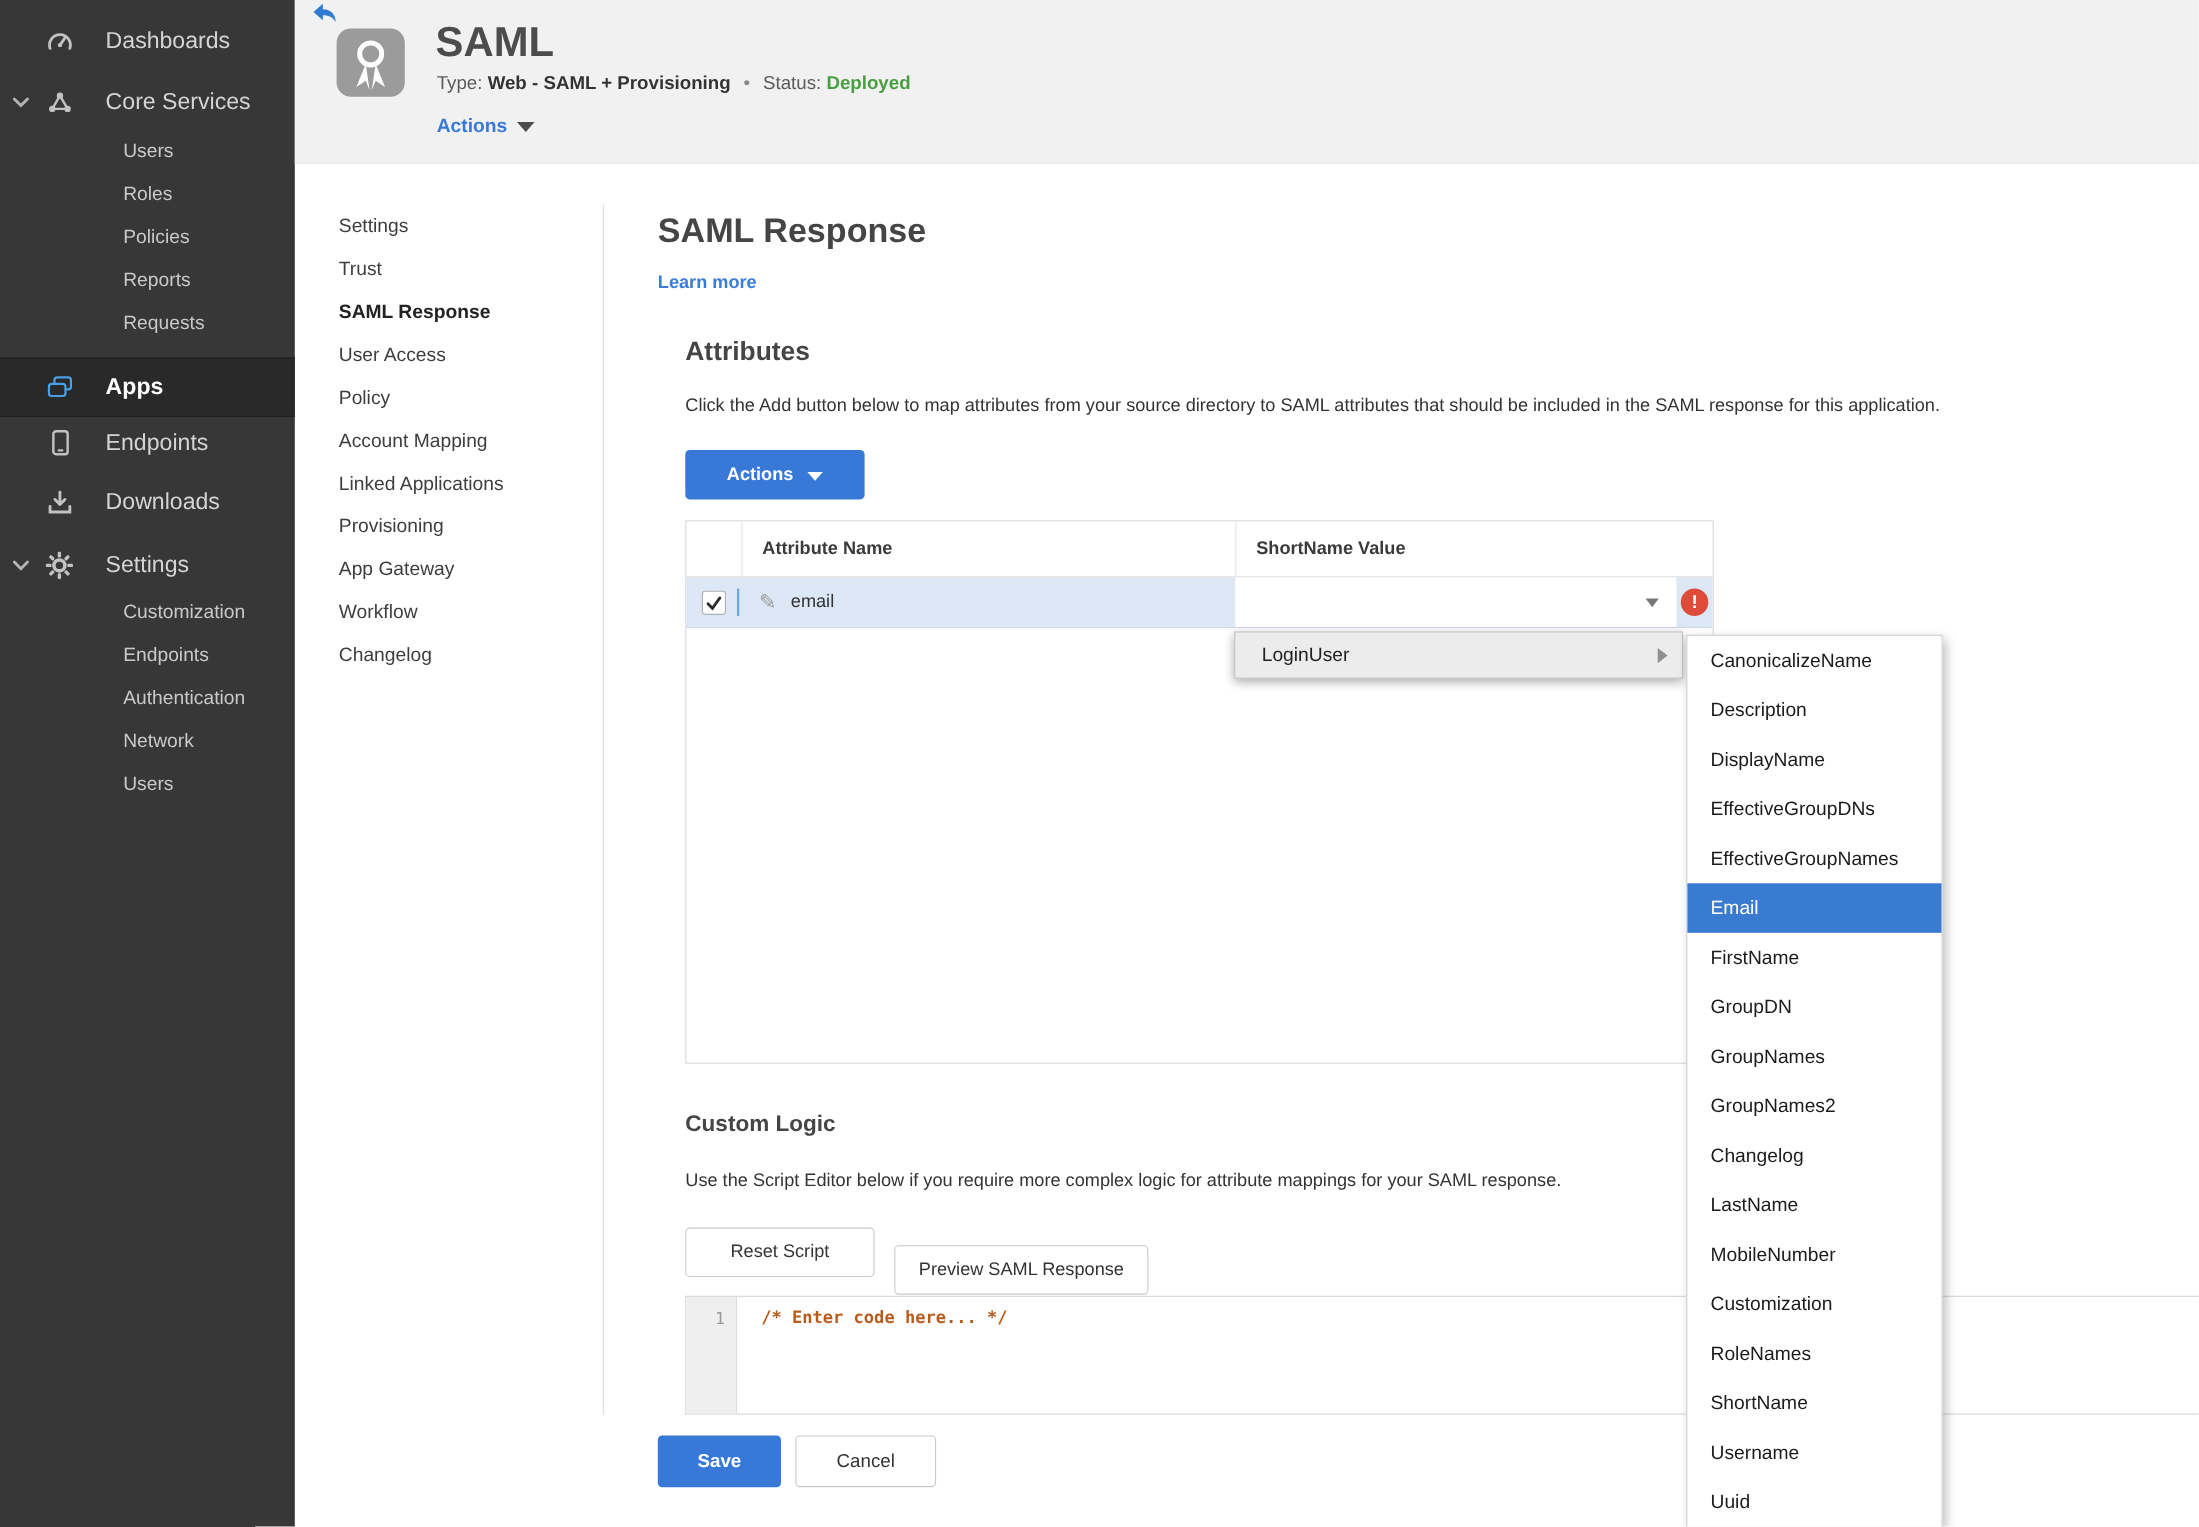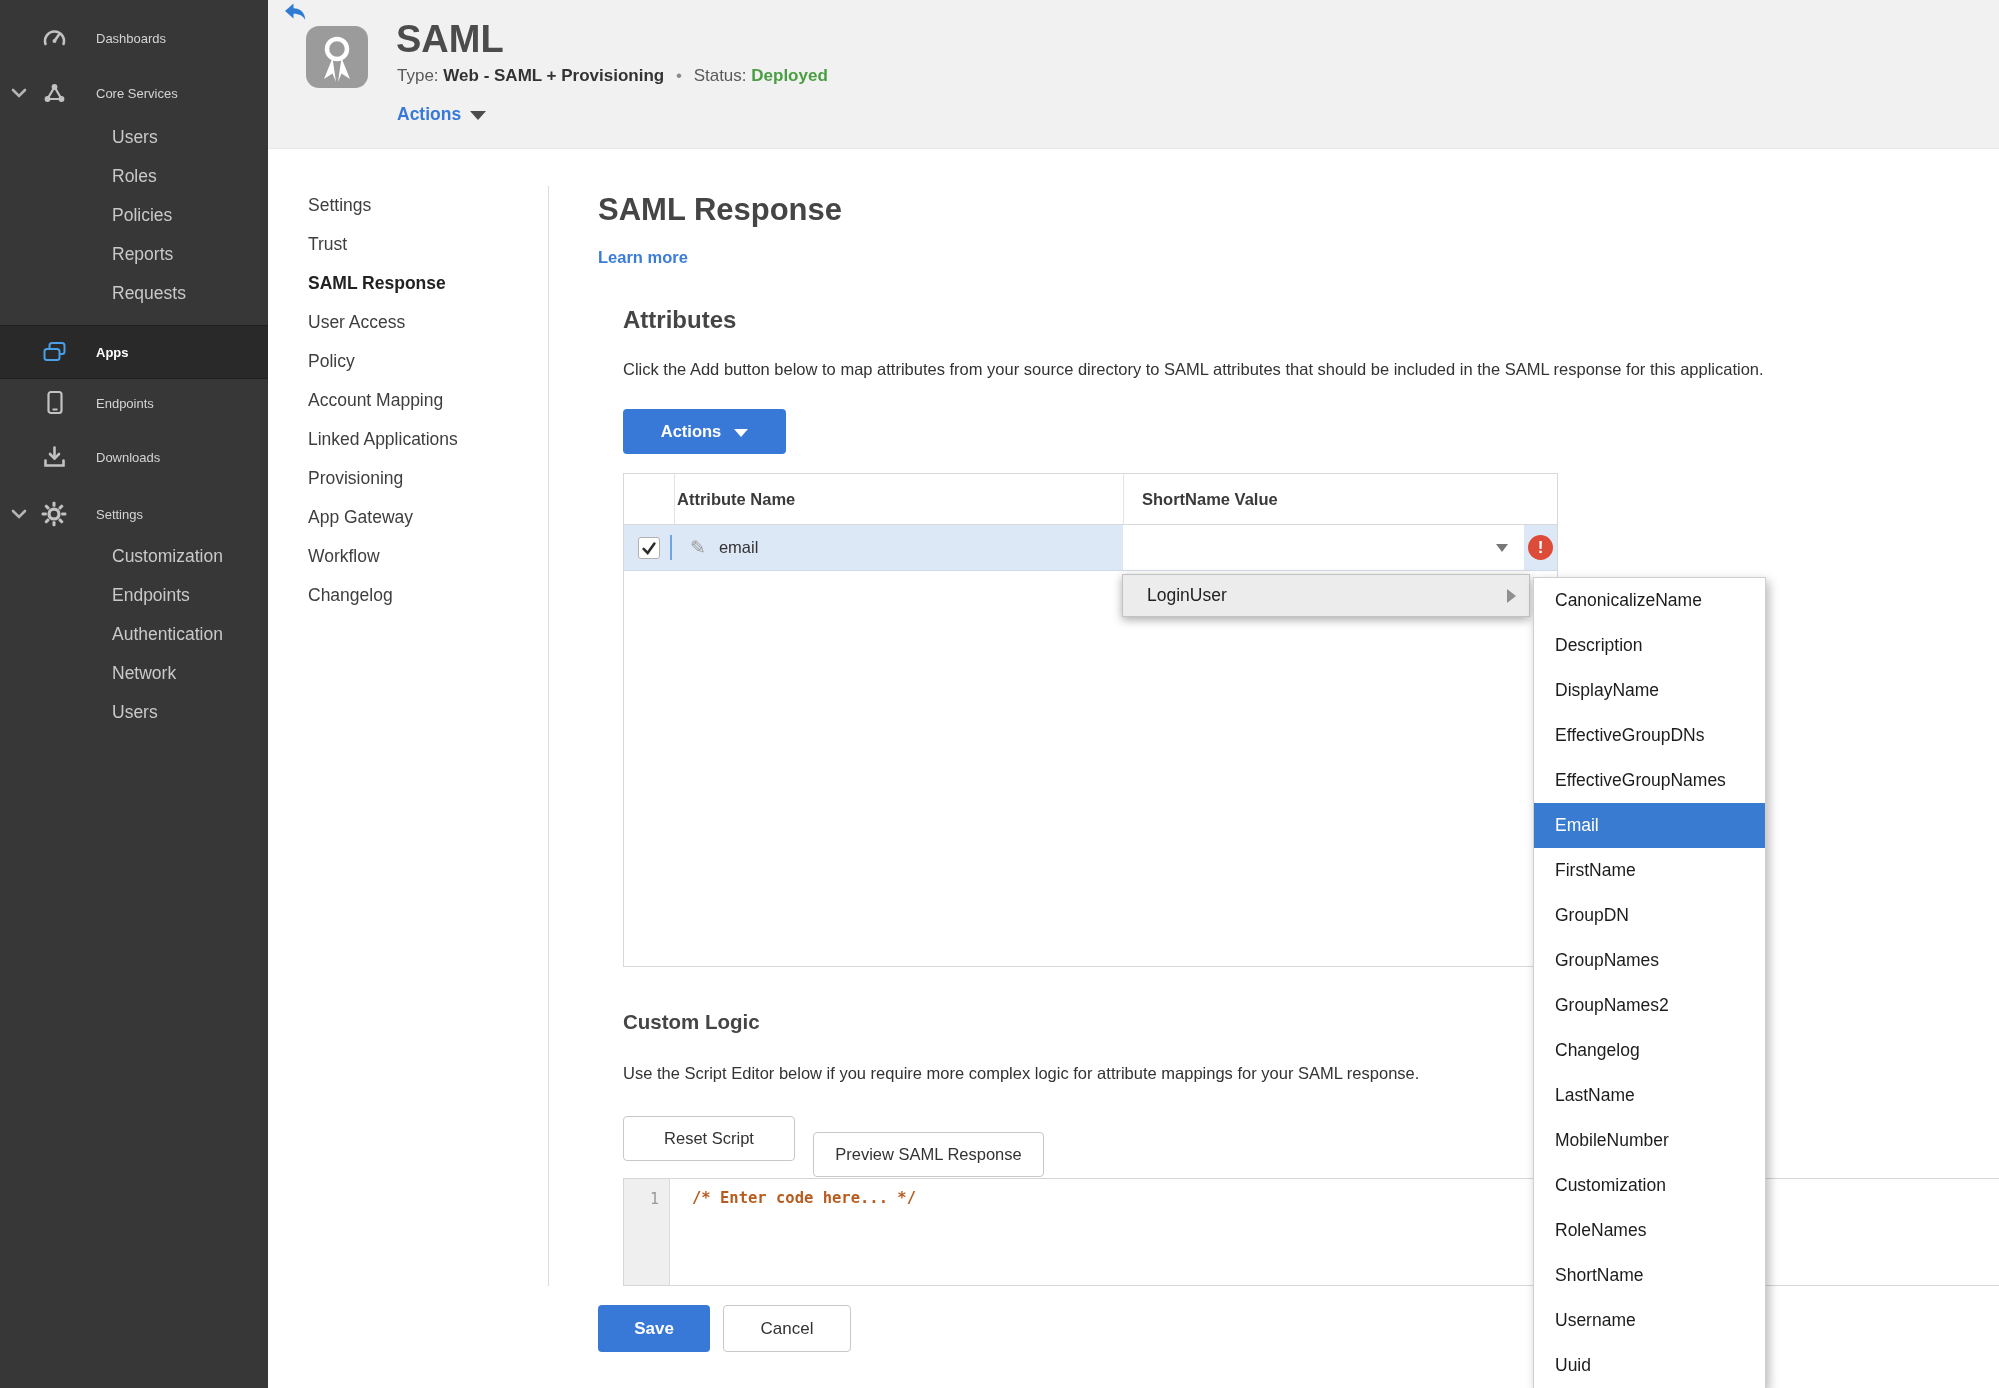--- a/index.html
+++ b/index.html
@@ -2,21 +2,21 @@
 <html><head>
 <meta charset="utf-8">
 <style>
   html,body{margin:0;padding:0;background:#fff;}
   #screen{position:relative;width:1999px;height:1388px;overflow:hidden;background:#fff;
           font-family:"Liberation Sans",sans-serif;}
 
   
   #sidebar{position:absolute;left:0;top:0;width:268px;height:1388px;background:#373737;}
   .srow{position:absolute;left:0;width:268px;height:44px;display:flex;align-items:center;
-        color:#d4d4d4;font-size:13px;cursor:pointer;}
+        color:#d4d4d4;font-size:21px;cursor:pointer;}
   .srow .chev{position:absolute;left:11px;top:50%;transform:translateY(-50%);display:flex;}
   .sicon{position:absolute;left:38px;width:32px;display:flex;justify-content:center;}
   .slabel{position:absolute;left:96px;white-space:nowrap;}
   .srow.active{background:#292929;height:52px;border-top:1px solid #1f1f1f;border-bottom:1px solid #1f1f1f;}
   .srow.active .slabel{font-weight:bold;color:#ffffff;}
   .schild{height:39px;display:flex;align-items:center;padding-left:112px;font-size:17.5px;
           color:#c9c9c9;cursor:pointer;white-space:nowrap;}
   .sgroup{position:absolute;left:0;width:268px;}
 
   
@@ -57,21 +57,21 @@
   #actions-btn{position:absolute;left:623px;top:409px;width:163px;height:45px;}
   #actions-btn .tri{width:0;height:0;border-left:7px solid transparent;border-right:7px solid transparent;
                     border-top:8px solid #fff;margin-left:13px;margin-top:2px;}
 
   
   #attr-table{position:absolute;left:623px;top:473px;width:935px;height:494px;background:#fff;
               border:1px solid #d8d8d8;box-sizing:border-box;z-index:2;}
   .thead{display:flex;height:50px;border-bottom:1px solid #d8d8d8;font-weight:bold;color:#3a3a3a;font-size:16.5px;}
   .th{display:flex;align-items:center;box-sizing:border-box;height:100%;}
   .th-cb{width:50px;}
-  .th-name{width:449px;border-left:1px solid #e3e3e3;padding-left:2px;text-align:center;}
+  .th-name{width:449px;border-left:1px solid #e3e3e3;padding-left:18px;text-align:center;}
   .th-val{flex:1;border-left:1px solid #e3e3e3;padding-left:18px;}
   .trow{display:flex;height:45px;background:#dde8f6;border-bottom:1px solid #d2dbe8;}
   .td-cb{width:50px;display:flex;align-items:center;justify-content:center;position:relative;}
   .cursor-line{position:absolute;left:46px;top:10px;width:2px;height:25px;background:#6ea5e3;}
   .checkbox{width:22px;height:22px;background:#fff;border:1px solid #b0b0b0;border-radius:3px;
             display:flex;align-items:center;justify-content:center;cursor:pointer;box-sizing:border-box;}
   .td-name{width:449px;display:flex;align-items:center;padding-left:16px;box-sizing:border-box;
            font-size:16.5px;color:#333;}
   .pencil{color:#9a9a9a;font-size:19px;margin-right:13px;transform:rotate(0deg);}
   .td-val{width:401px;background:#fff;position:relative;display:flex;align-items:center;cursor:pointer;}

